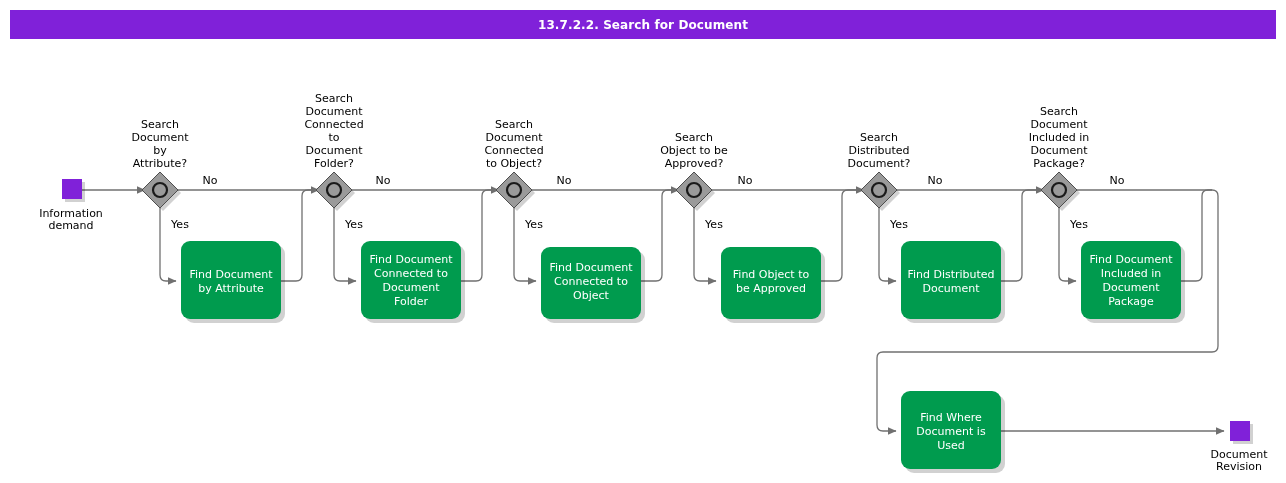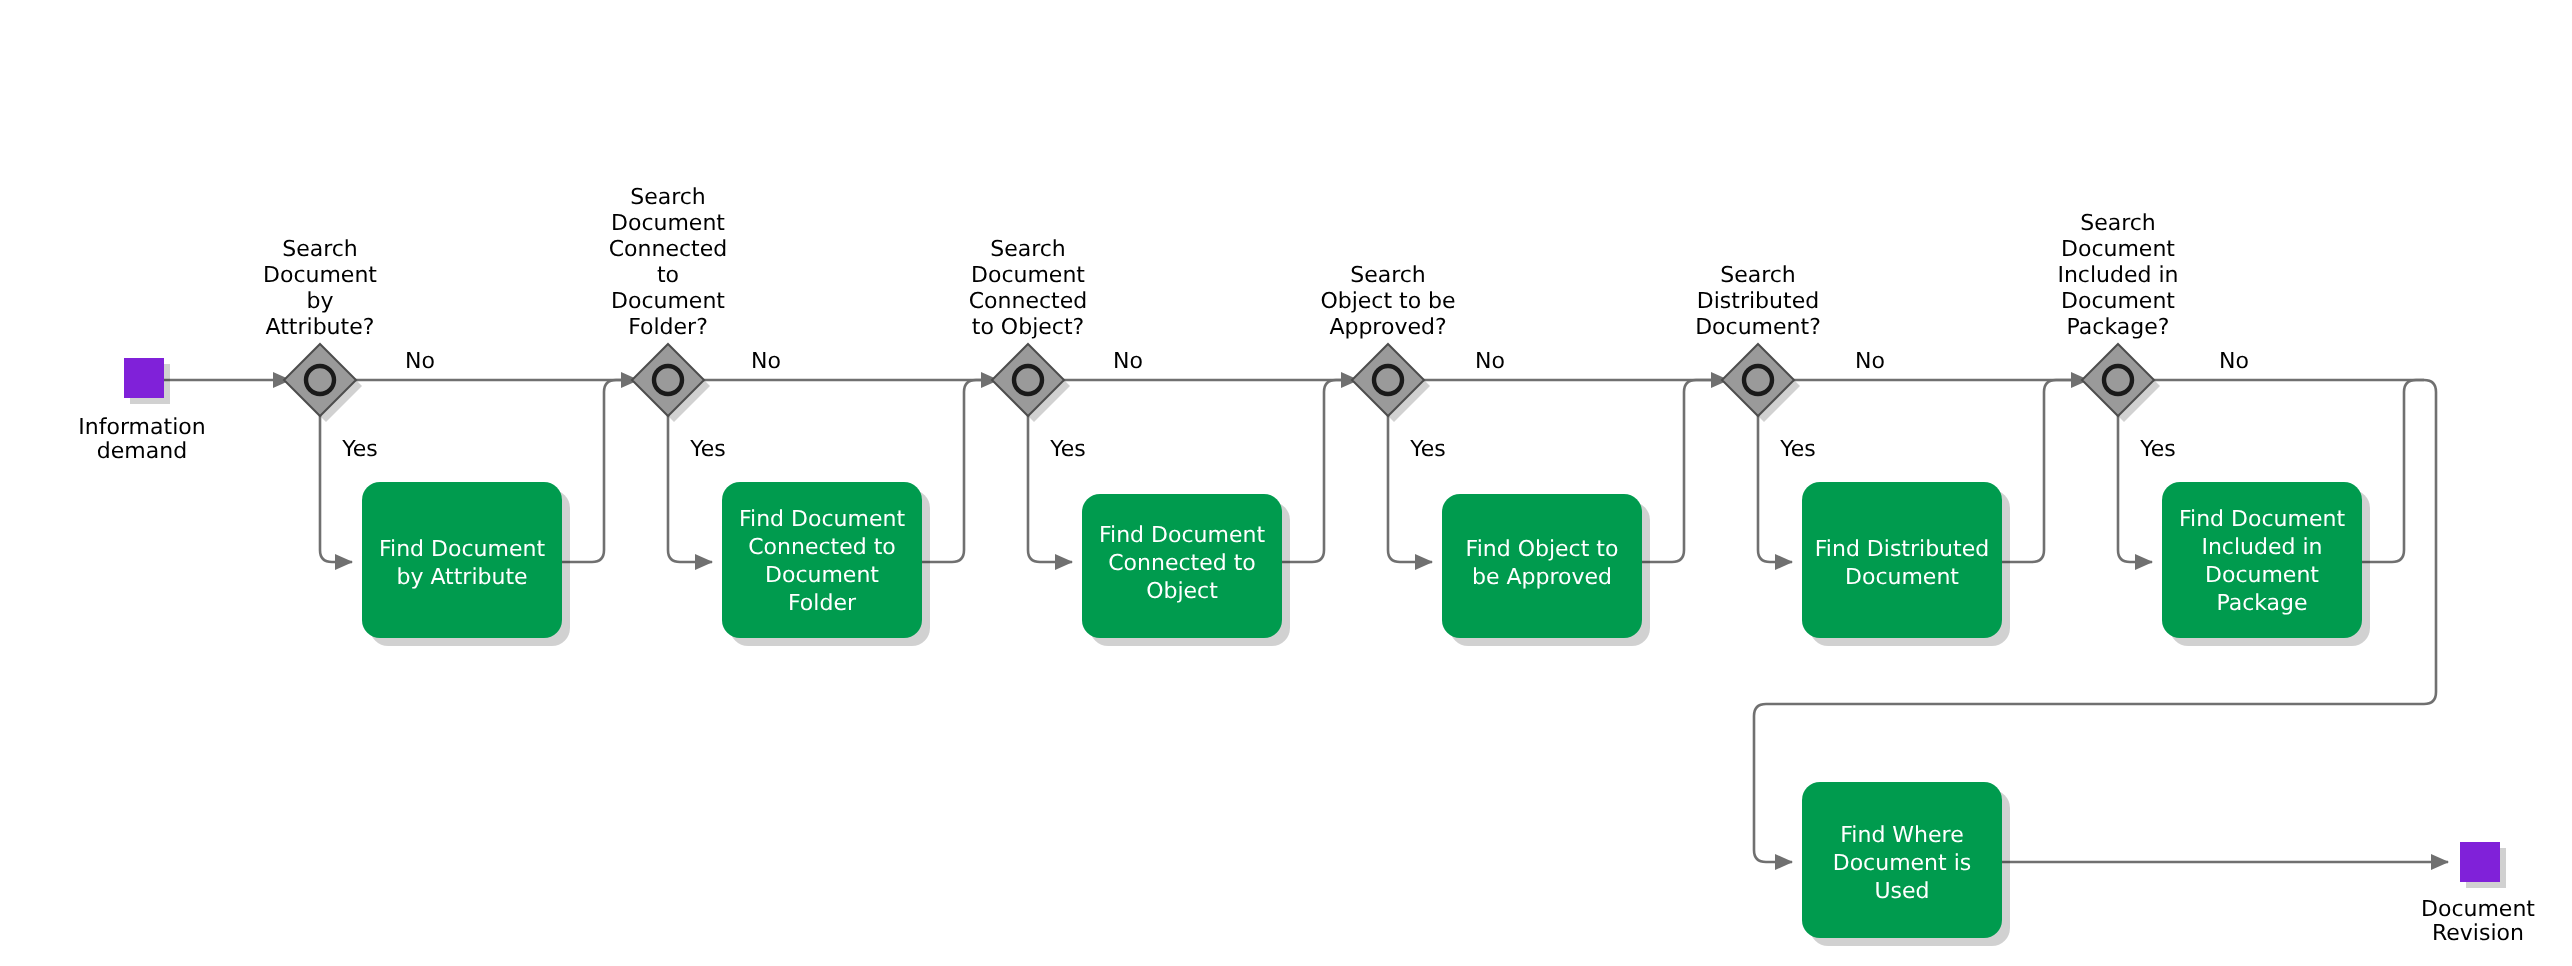--- a/index.html
+++ b/index.html
@@ -86,20 +86,23 @@
   }
   .evt-square {
     fill: #8021d9;
   }
 </style>
 </head>
 <body>
 
 <div id="page">
 
+  <div class="title-bar">
+    <span class="title-text">13.7.2.2. Search for Document</span>
+  </div>
 
   <svg id="diagram" viewBox="0 0 1286 483" xmlns="http://www.w3.org/2000/svg">
     <defs>
       <marker id="arrow" markerWidth="9" markerHeight="8" refX="8.5" refY="4" orient="auto" markerUnits="userSpaceOnUse">
         <path d="M0,0 L9,4 L0,8 Z" fill="#707070"></path>
       </marker>
     </defs>
 
     <g>
 

